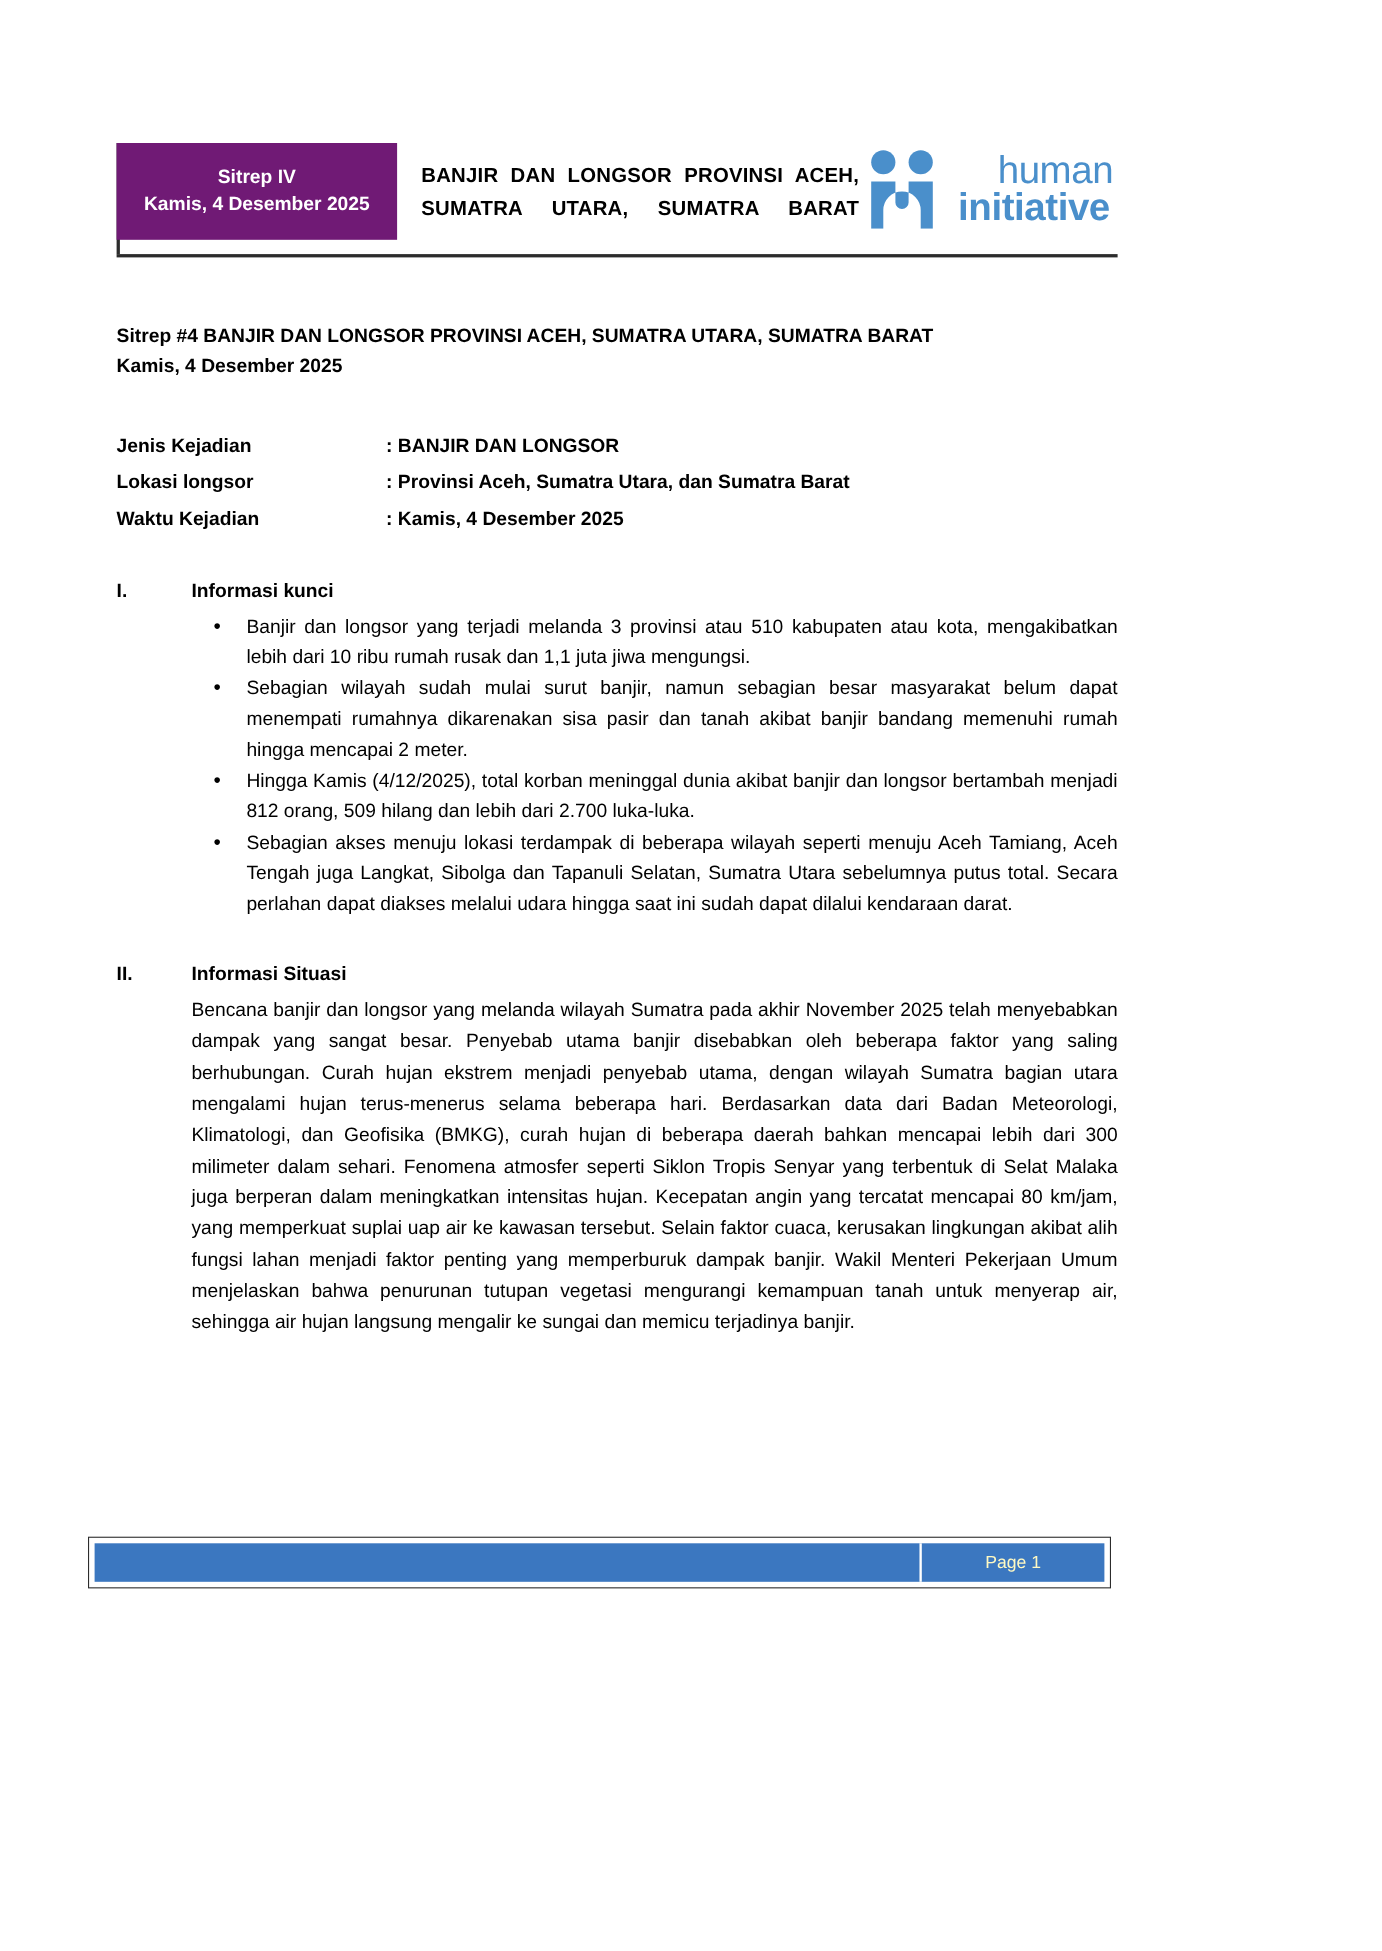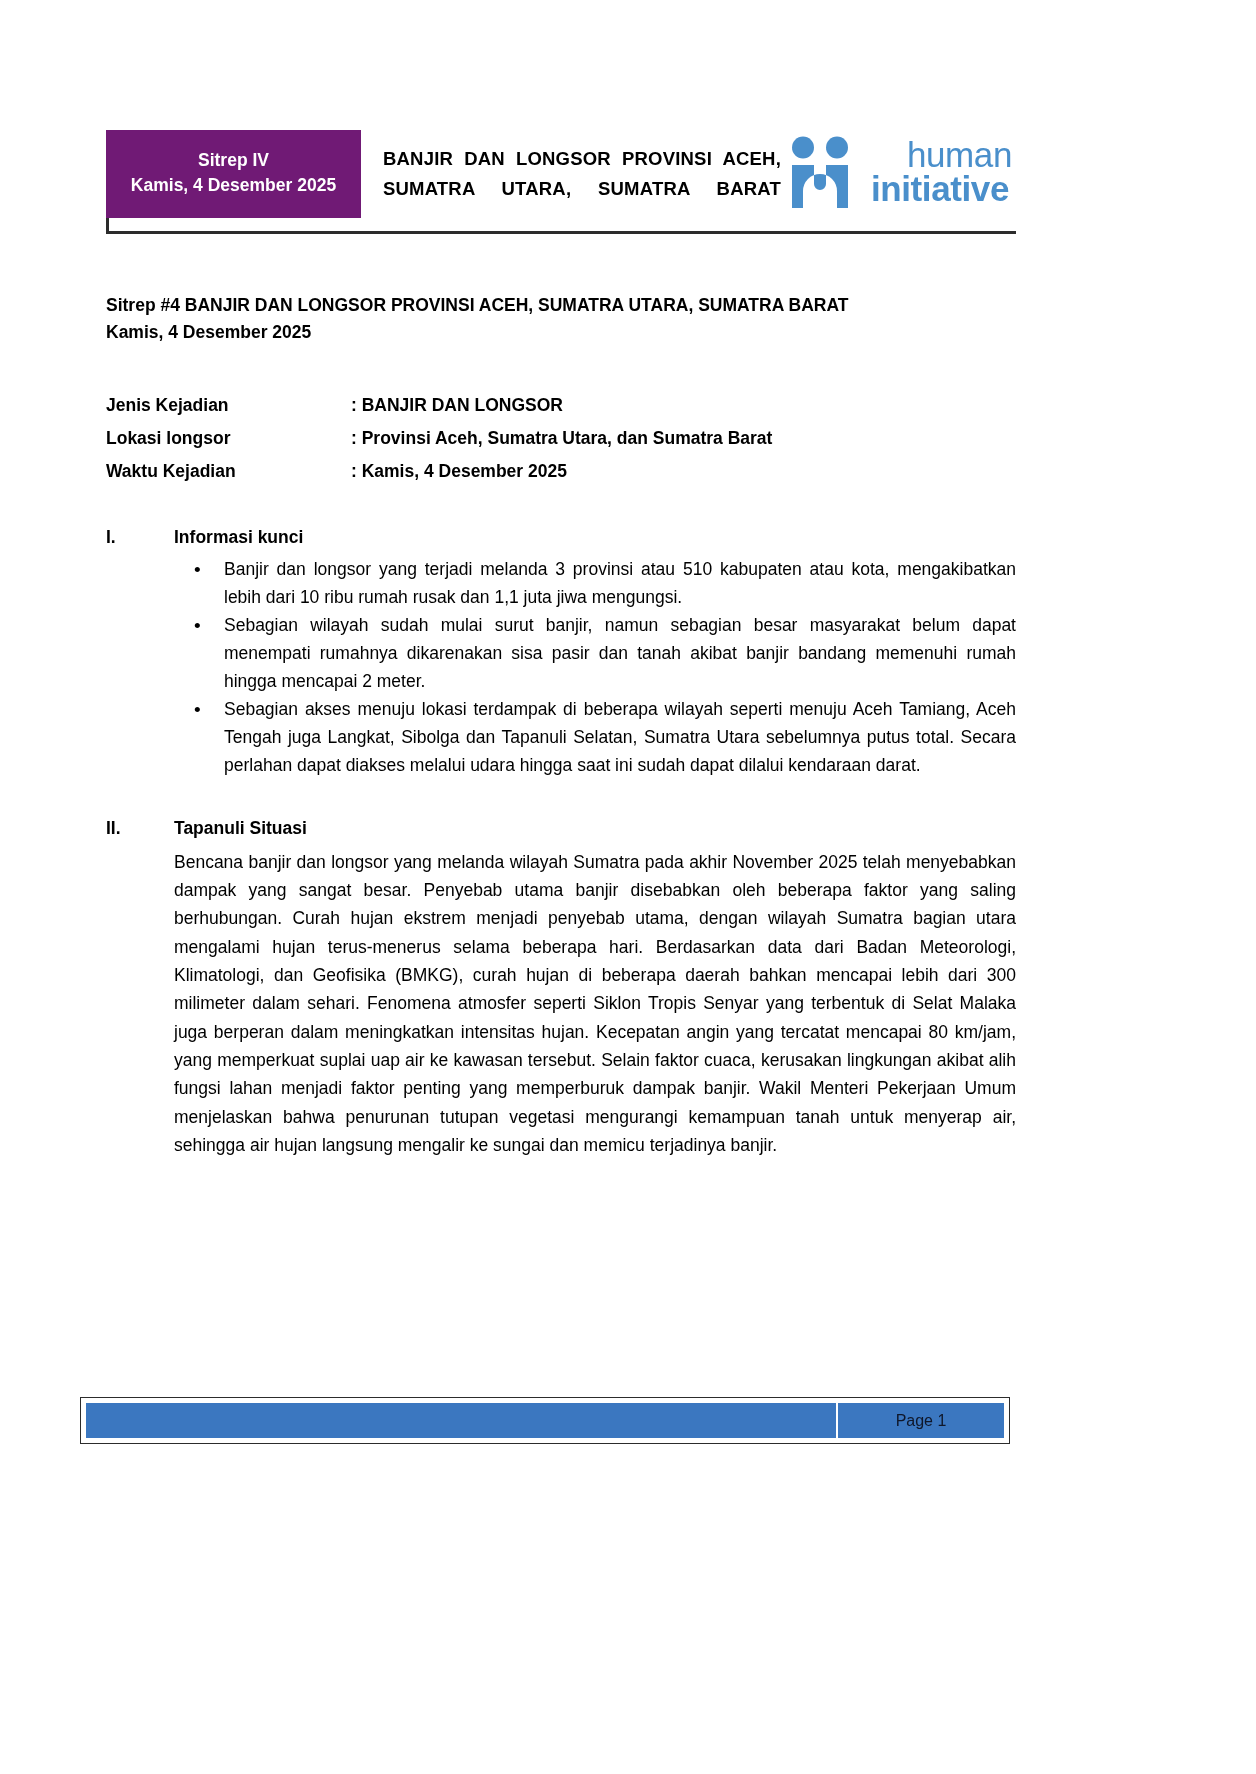--- a/index.html
+++ b/index.html
@@ -190,21 +190,21 @@
     flex: 1;
     background: #3B77C0;
     display: flex;
     align-items: center;
     justify-content: flex-end;
   }
   .footer-page {
     width: 168px;
     background: #3B77C0;
     border-left: 2px solid #ffffff;
-    color: #0f172a;
+    color: #fef9c3;
     font-size: 16px;
     display: flex;
     align-items: center;
     justify-content: center;
     box-sizing: border-box;
   }
 </style>
 </head>
 <body>
 
@@ -260,28 +260,29 @@
     </div>
 
     <div class="section">
       <div class="section-head">
         <div class="section-num">I.</div>
         <div class="section-name">Informasi kunci</div>
       </div>
       <ul class="bullets">
         <li>Banjir dan longsor yang terjadi melanda 3 provinsi atau 510 kabupaten atau kota, mengakibatkan lebih dari 10 ribu rumah rusak dan 1,1 juta jiwa mengungsi.</li>
         <li>Sebagian wilayah sudah mulai surut banjir, namun sebagian besar masyarakat belum dapat menempati rumahnya dikarenakan sisa pasir dan tanah akibat banjir bandang memenuhi rumah hingga mencapai 2 meter.</li>
+        <li>Hingga Kamis (4/12/2025), total korban meninggal dunia akibat banjir dan longsor bertambah menjadi 812 orang, 509 hilang dan lebih dari 2.700 luka-luka.</li>
         <li>Sebagian akses menuju lokasi terdampak di beberapa wilayah seperti menuju Aceh Tamiang, Aceh Tengah juga Langkat, Sibolga dan Tapanuli Selatan, Sumatra Utara sebelumnya putus total. Secara perlahan dapat diakses melalui udara hingga saat ini sudah dapat dilalui kendaraan darat.</li>
       </ul>
     </div>
 
     <div class="section">
       <div class="section-head">
         <div class="section-num">II.</div>
-        <div class="section-name">Tapanuli Situasi</div>
+        <div class="section-name">Informasi Situasi</div>
       </div>
       <div class="para">Bencana banjir dan longsor yang melanda wilayah Sumatra pada akhir November 2025 telah menyebabkan dampak yang sangat besar. Penyebab utama banjir disebabkan oleh beberapa faktor yang saling berhubungan. Curah hujan ekstrem menjadi penyebab utama, dengan wilayah Sumatra bagian utara mengalami hujan terus-menerus selama beberapa hari. Berdasarkan data dari Badan Meteorologi, Klimatologi, dan Geofisika (BMKG), curah hujan di beberapa daerah bahkan mencapai lebih dari 300 milimeter dalam sehari. Fenomena atmosfer seperti Siklon Tropis Senyar yang terbentuk di Selat Malaka juga berperan dalam meningkatkan intensitas hujan. Kecepatan angin yang tercatat mencapai 80 km/jam, yang memperkuat suplai uap air ke kawasan tersebut. Selain faktor cuaca, kerusakan lingkungan akibat alih fungsi lahan menjadi faktor penting yang memperburuk dampak banjir. Wakil Menteri Pekerjaan Umum menjelaskan bahwa penurunan tutupan vegetasi mengurangi kemampuan tanah untuk menyerap air, sehingga air hujan langsung mengalir ke sungai dan memicu terjadinya banjir.</div>
     </div>
 
   </div>
 
   <div class="footer">
     <div class="footer-bar"></div>
     <div class="footer-page">Page 1</div>
   </div>

